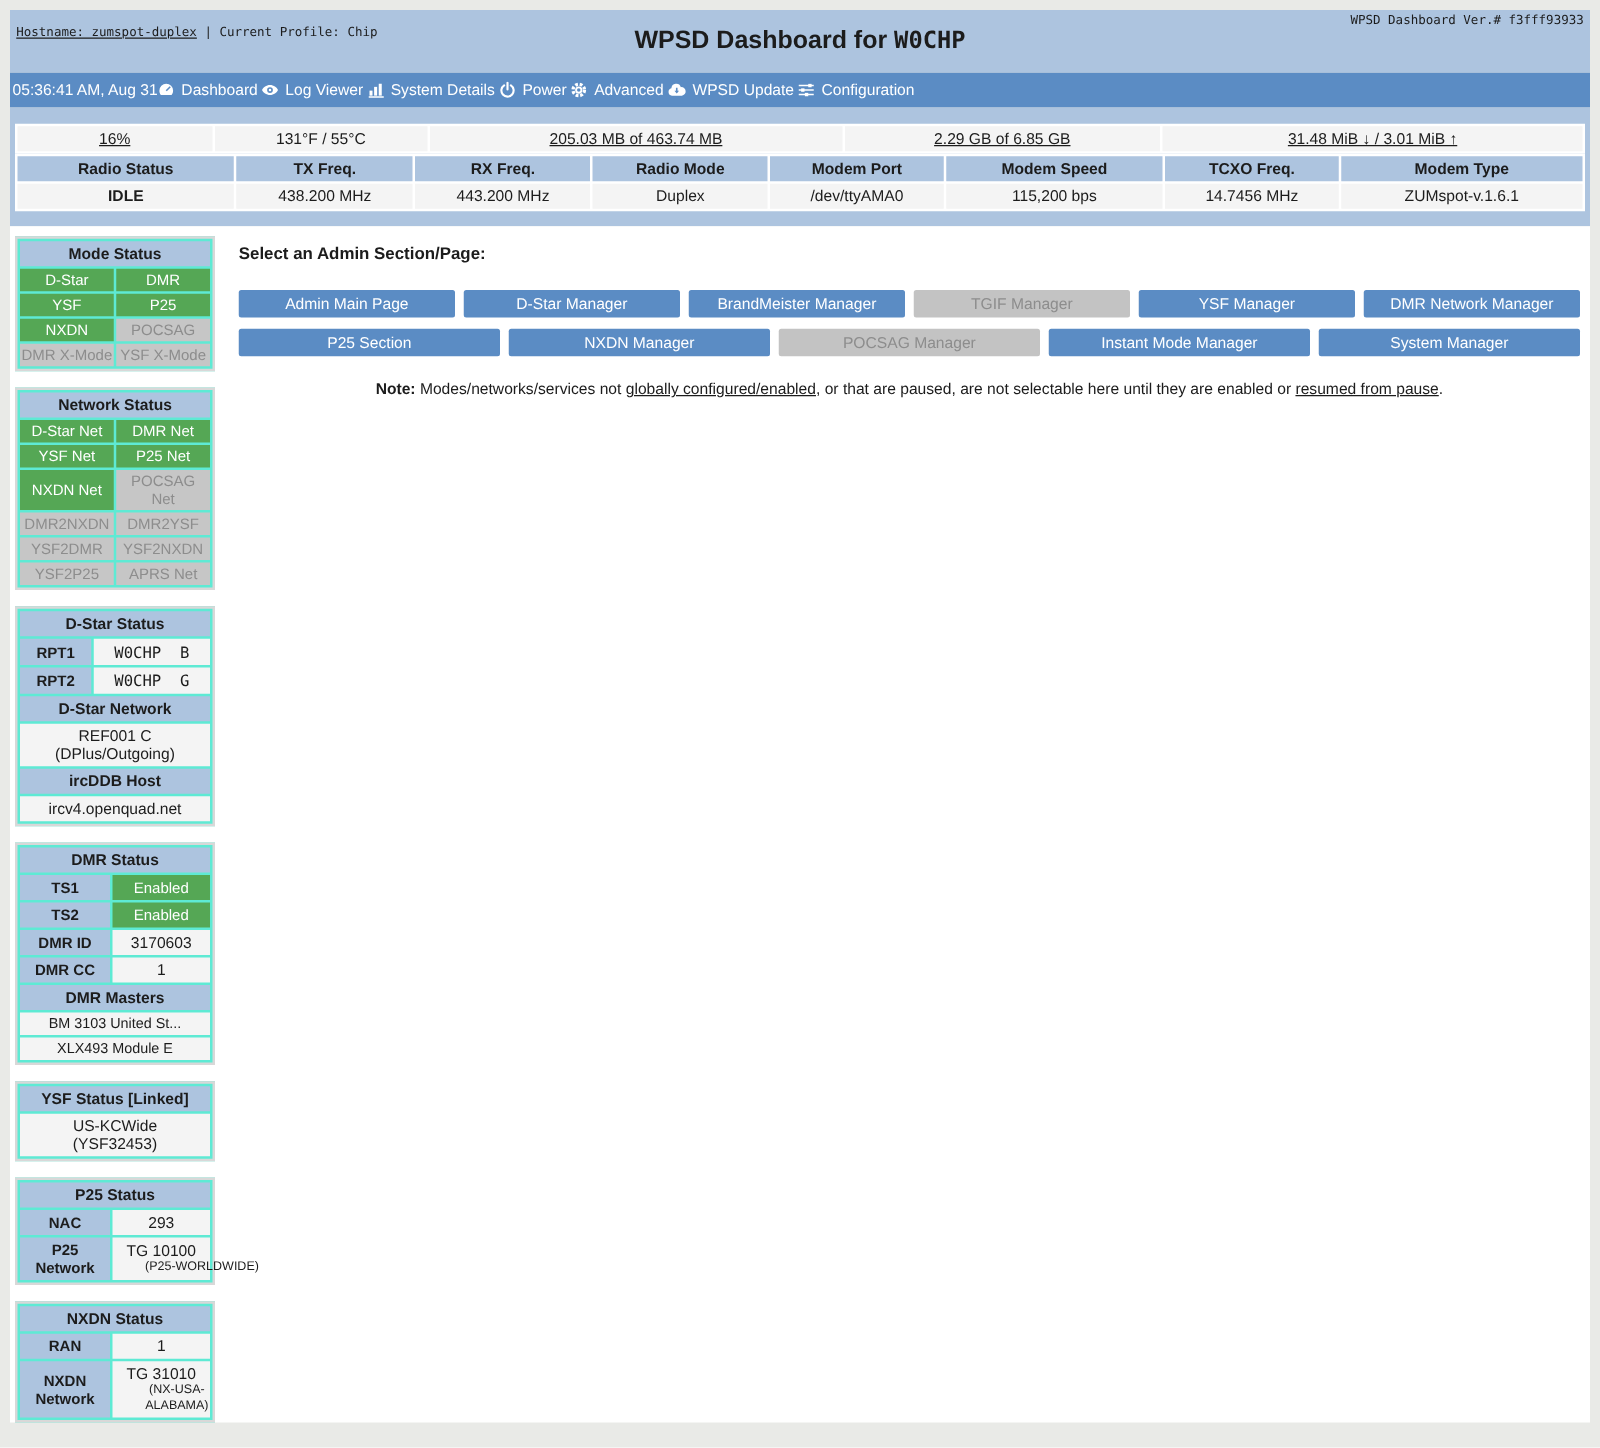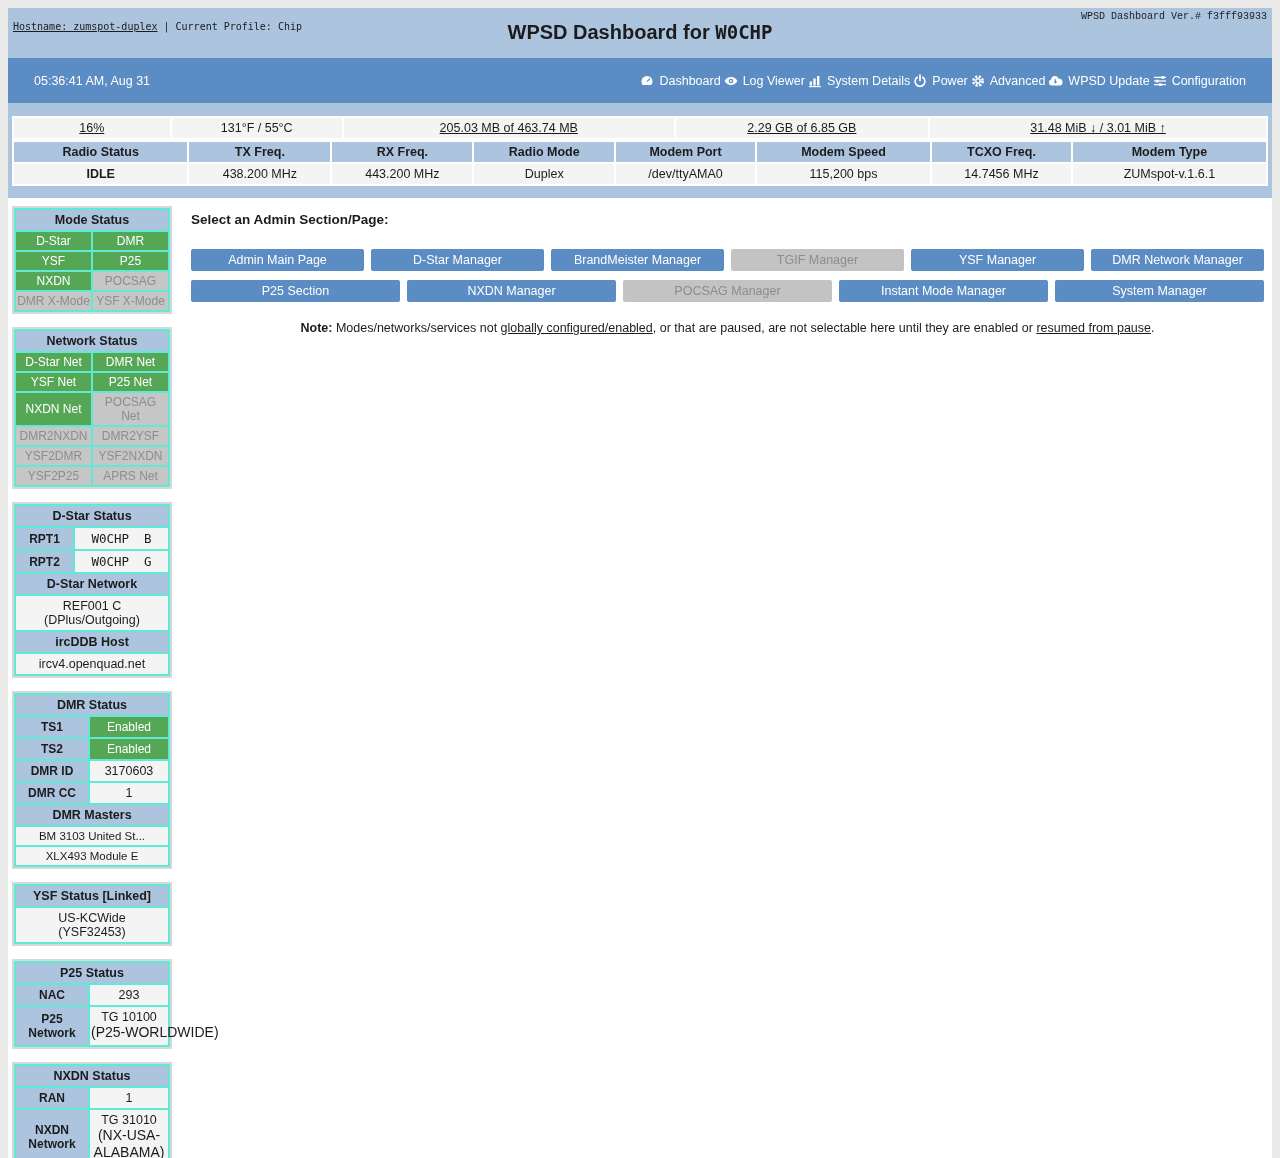--- a/index.html
+++ b/index.html
@@ -20,26 +20,26 @@
     font-size:12.5px;
   }
   .page{margin:8px 8px 11px;width:1264px;}
   .mono{font-family:"DejaVu Sans Mono",monospace;}
   .pre{white-space:pre;}
   .lk{text-decoration:underline;cursor:pointer;}
 
   
   .top-header{background:var(--lightblue);height:50px;position:relative;}
   .hdr-left{position:absolute;top:13px;left:5px;font-size:10px;}
-  .hdr-right{position:absolute;top:3px;right:5px;font-size:10px;font-family:Liberation Mono, monospace;}
+  .hdr-right{position:absolute;top:3px;right:5px;font-size:10px;}
   .page-title{text-align:center;padding-top:13px;font-size:20px;font-weight:bold;}
   .page-title .callsign{font-size:19px;font-weight:bold;}
 
   
-  .nav-bar{background:var(--blue);height:45px;display:flex;justify-content:space-between;align-items:center;color:#fff;padding:0 26px;}
+  .nav-bar{background:var(--blue);height:28px;display:flex;justify-content:flex-start;align-items:center;color:#fff;padding:0 2px;}
   .nav-time{font-size:12.5px;}
   .nav-items{display:flex;gap:3px;align-items:center;}
   .nav-item{display:flex;align-items:center;gap:5px;color:#fff;cursor:pointer;font-size:12.5px;}
   .nav-item svg{display:block;}
 
   
   .tables-area{background:var(--lightblue);padding:13px 4px 12px;}
   table.grid{width:100%;border-collapse:separate;border-spacing:2px;background:#fff;table-layout:fixed;}
   table.grid th{background:var(--lightblue);font-weight:bold;font-size:12.5px;padding:3px 2px;text-align:center;}
   table.grid td{background:var(--cellbg);font-size:12.5px;padding:3px 2px;text-align:center;}
@@ -51,21 +51,21 @@
   .sidebar{width:160px;flex-shrink:0;display:flex;flex-direction:column;gap:13px;}
   .side-card{border:2px solid #d8d8d8;background:#5eead4;}
   .side-card table{width:100%;border-collapse:separate;border-spacing:2px;table-layout:fixed;}
   .side-title{background:var(--lightblue);font-weight:bold;font-size:12.5px;text-align:center;padding:3px 1px;}
   .scell{font-size:12px;text-align:center;padding:2px 1px;}
   .cell-on{background:var(--green);color:#fff;}
   .cell-off{background:var(--offbg);color:var(--offtext);}
   .slabel{background:var(--lightblue);font-weight:bold;font-size:12px;text-align:center;padding:3px 1px;}
   .sval{background:var(--cellbg);font-size:12.5px;text-align:center;padding:3px 1px;}
   .sval.small{font-size:11.5px;}
-  .sub{font-size:14px;display:block;line-height:1.25;}
+  .sub{font-size:10px;display:block;line-height:1.25;padding-left:25px;}
   .nowrap{white-space:nowrap;}
 
   
   .content{flex:1;padding:6px 4px 0 19px;}
   .admin-heading{font-weight:bold;font-size:13.5px;}
   .btn-row{display:flex;gap:7px;margin-top:22px;}
   .btn-row.second{margin-top:9px;}
   .admin-btn{flex:1;background:var(--blue);color:#fff;text-align:center;padding:4px 0;font-size:12.5px;border:none;border-radius:2px;cursor:pointer;font-family:inherit;}
   .admin-btn.disabled{background:#c3c3c3;color:#8d8d8d;cursor:default;}
   .note{text-align:center;font-size:12.5px;margin-top:19px;}

